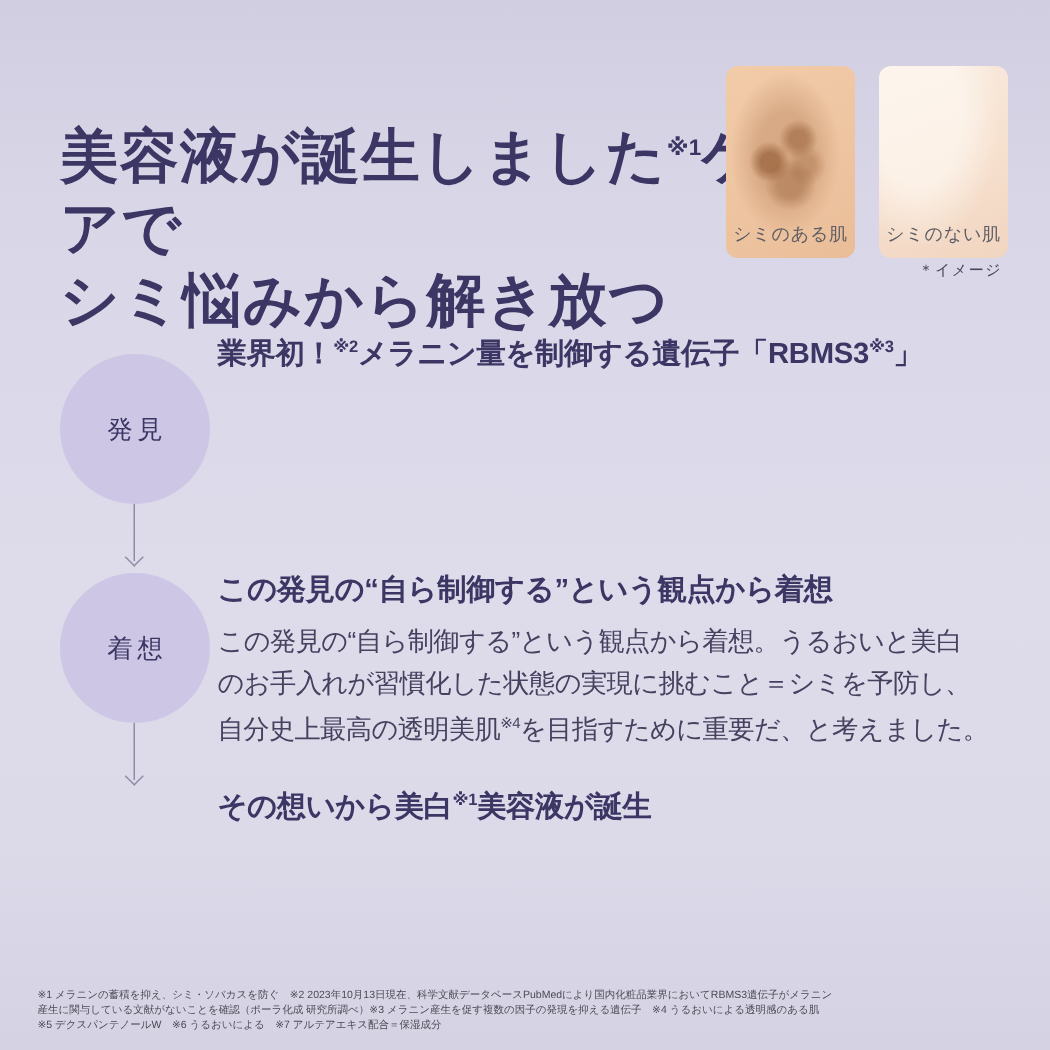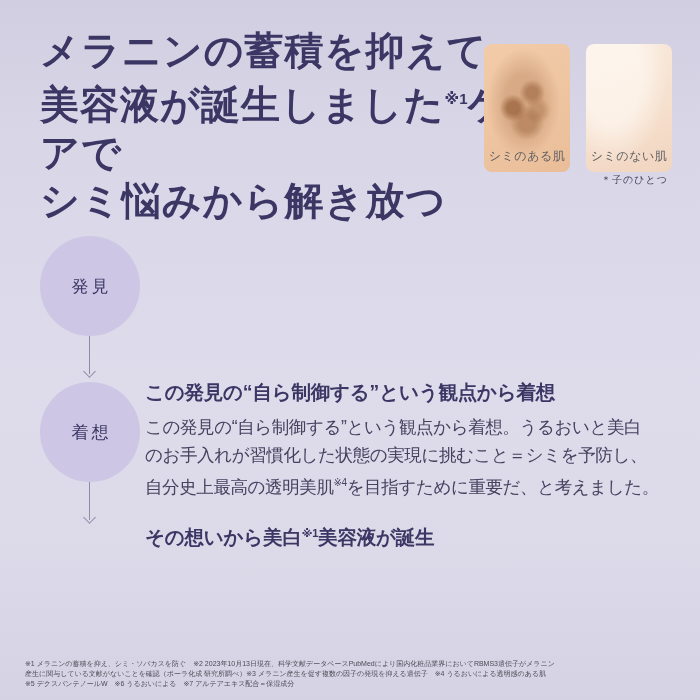--- a/index.html
+++ b/index.html
@@ -83,34 +83,35 @@
   .footnote-line {
     font-size:7px; line-height:10px; color:#4b4b54;
     white-space:nowrap; letter-spacing:0;
   }
 </style>
 </head>
 <body>
 
 <div class="stage">
 
-  <h1 class="hero-title"><span>メラニンの蓄積を抑えて</span><br><span>美容液が誕生しました</span><span class="sup">※1</span><span>ケアで</span><br><span>シミ悩みから解き放つ</span></h1>
+  <h1 class="hero-title"><br><span>美容液が誕生しました</span><span class="sup">※1</span><span>ケアで</span><br><span>シミ悩みから解き放つ</span></h1>
 
   <div class="swatches">
     <div class="swatch spotted">
       <div class="swatch-label">シミのある肌</div>
     </div>
     <div class="swatch clear">
       <div class="swatch-label">シミのない肌</div>
     </div>
   </div>
-  <div class="image-note">＊子のひとつ</div>
+  <div class="image-note">＊イメージ</div>
 
   <div class="step-badge" id="badge-1">発見</div>
   <div class="step-text" id="text-1">
+    <div class="step-heading"><span>業界初！</span><span class="sup">※2</span><span>メラニン量を制御する遺伝子「RBMS3</span><span class="sup">※3</span><span>」</span></div>
   </div>
 
   <div class="connector" id="conn-1"></div>
   <div class="chevron" id="chev-1"></div>
 
   <div class="step-badge" id="badge-2">着想</div>
   <div class="step-text" id="text-2">
     <div class="step-heading"><span>この発見の“自ら制御する”という観点から着想</span></div>
     <div class="step-body"><span>この発見の“自ら制御する”という観点から着想。うるおいと美白</span><br><span>のお手入れが習慣化した状態の実現に挑むこと＝シミを予防し、</span><br><span>自分史上最高の透明美肌</span><span class="sup">※4</span><span>を目指すために重要だ、と考えました。</span></div>
   </div>

